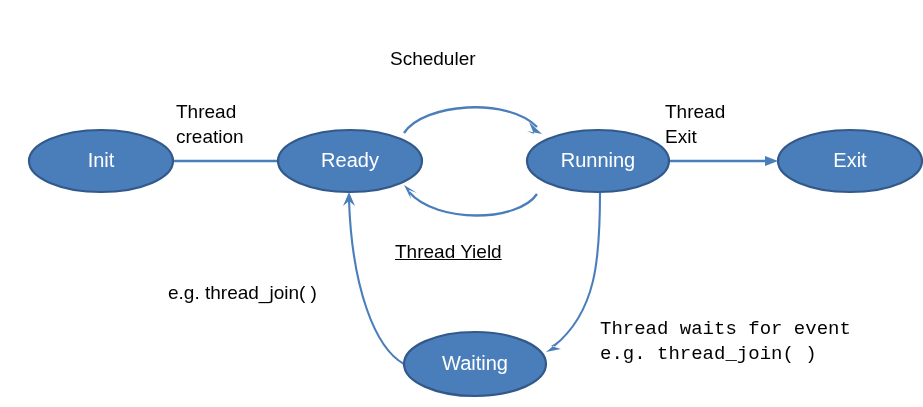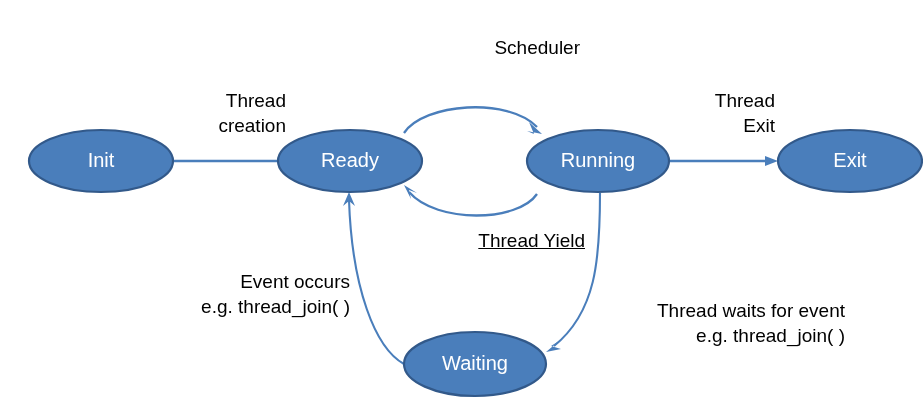--- a/index.html
+++ b/index.html
@@ -50,23 +50,24 @@
   }
   .arrow-head {
     fill: #4a7ebb;
   }
   .edge-label {
     position: absolute;
     color: #000000;
     font-family: "Liberation Sans", sans-serif;
     font-size: 19px;
     line-height: 25px;
-    text-align: right;
+    text-align: left;
     white-space: nowrap;
     user-select: none;
+    margin-top: 11px;
   }
   .edge-label span {
     display: block;
   }
 </style>
 </head>
 <body>
 
 <div id="diagram-root">
 
@@ -140,23 +141,22 @@
 
   <div class="edge-label" style="left:395px; top:228px; width:190px;text-decoration:underline;">
     <span>Thread Yield</span>
   </div>
 
   <div class="edge-label" style="left:665px; top:88px; width:110px;">
     <span>Thread</span>
     <span>Exit</span>
   </div>
 
-  <div class="edge-label" style="left:600px; top:298px; width:245px;">
+  <div class="edge-label" style="left:600px; top:306px; width:245px;font-family:Liberation Mono, monospace;">
     <span>Thread waits for event</span>
     <span>e.g. thread_join( )</span>
   </div>
 
   <div class="edge-label" style="left:168px; top:269px; width:182px;">
-    <span>Event occurs</span>
     <span>e.g. thread_join( )</span>
   </div>
 
 </div>
 
 </body></html>

